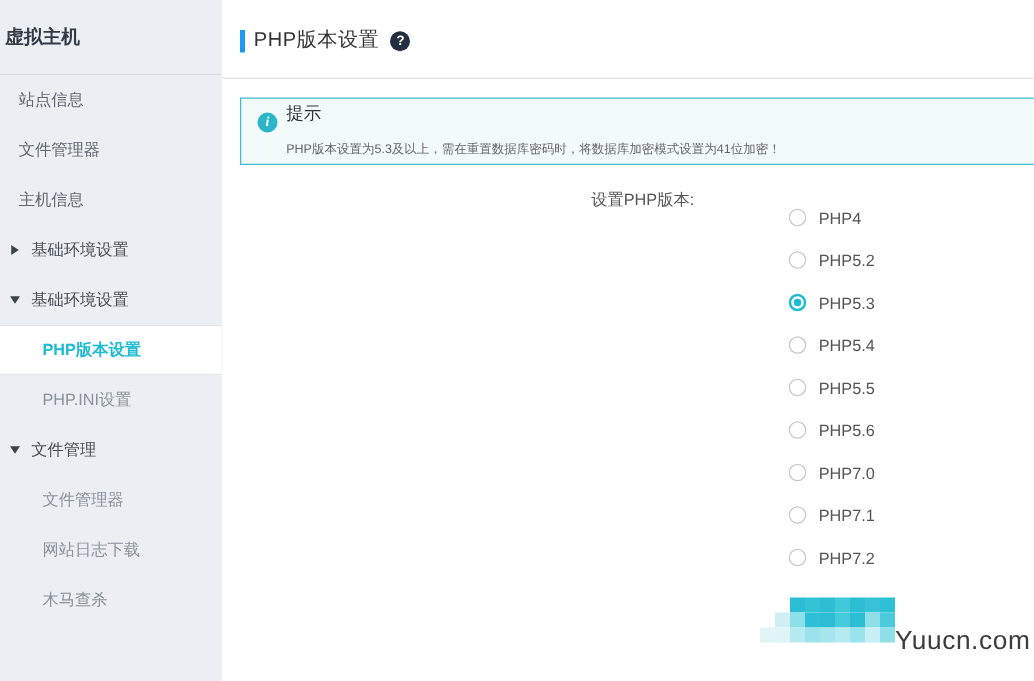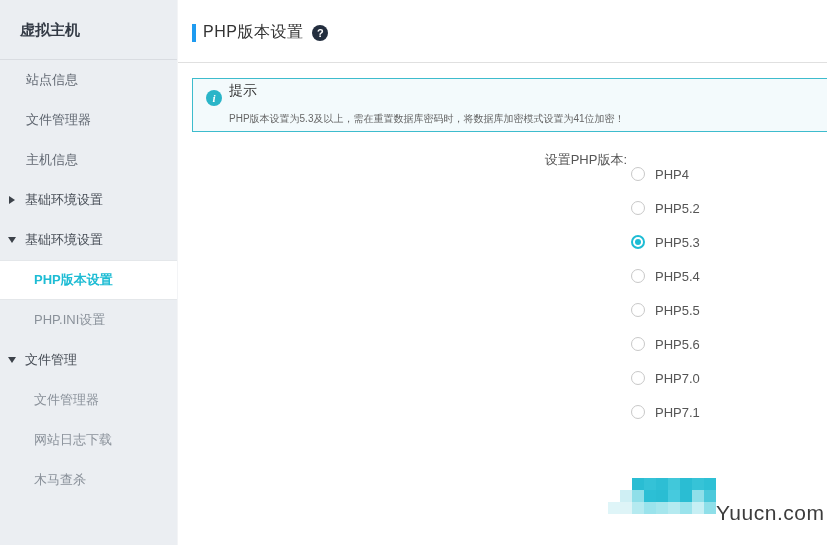--- a/index.html
+++ b/index.html
@@ -10,30 +10,30 @@
     position: relative;
   }
 
   
   .sidebar {
     position: absolute; left: 0; top: 0; width: 178px; height: 545px;
     background: #ebeef2;
     border-right: 1px solid #f3f4f6;
   }
   .sb-title {
-    height: 60px; line-height: 60px; padding-left: 20px;
+    height: 60px; line-height: 60px; padding-left: 4px;
     font-size: 15px; font-weight: bold; color: #333a45;
     border-bottom: 1px solid #d9dce1;
   }
   .sb-item {
     height: 40px; line-height: 40px;
     font-size: 13px; color: #5f6670; cursor: pointer;
     display: flex; align-items: center;
   }
-  .sb-item.item   { padding-left: 26px; }
+  .sb-item.item   { padding-left: 15px; }
   .sb-item.section{ padding-left: 8px; color: #474d56; }
   .sb-item.subitem{ padding-left: 34px; color: #8a919a; }
   .sb-item.subitem.active {
     background: #ffffff; color: #1dbcd4; font-weight: bold;
     border-top: 1px solid #e4e7ea; border-bottom: 1px solid #e4e7ea;
   }
   .tri { display: inline-block; width: 0; height: 0; margin-right: 9px; }
   .tri-right { border-top: 4px solid transparent; border-bottom: 4px solid transparent; border-left: 6px solid #3c424a; margin-left: 1px; margin-right: 10px; }
   .tri-down  { border-left: 4px solid transparent; border-right: 4px solid transparent; border-top: 6px solid #3c424a; margin-right: 9px; }
 
@@ -58,21 +58,21 @@
     position: absolute; left: 13px; top: 11px;
     width: 16px; height: 16px; border-radius: 50%; background: #2ab5c8;
     color: #fff; font-size: 11px; font-weight: bold; font-style: italic;
     text-align: center; line-height: 16px; font-family: "Liberation Serif", serif;
   }
   .notice-title { position: absolute; left: 36px; top: 3px; font-size: 14px; color: #333; }
   .notice-msg   { position: absolute; left: 36px; top: 33px; font-size: 10px; color: #666; }
 
   .form-label {
     position: absolute; left: 295px; top: 143px; width: 154px; height: 34px;
-    line-height: 34px; text-align: right; font-size: 13px; color: #555;
+    line-height: 34px; font-size: 13px; color: #555;
   }
   .opt-list { position: absolute; left: 453px; top: 157px; }
   .opt-row { display: flex; align-items: center; height: 34px; cursor: pointer; }
   .radio {
     width: 14px; height: 14px; border-radius: 50%;
     border: 1px solid #c8c8c8; background: #fff; flex: 0 0 auto;
     position: relative;
   }
   .radio.checked { border: 2px solid #1dbcd4; }
   .radio.checked::after {
@@ -180,20 +180,24 @@
         <span class="radio"></span>
         <span class="opt-label">PHP5.6</span>
       </div>
       <div class="opt-row">
         <span class="radio"></span>
         <span class="opt-label">PHP7.0</span>
       </div>
       <div class="opt-row">
         <span class="radio"></span>
         <span class="opt-label">PHP7.1</span>
+      </div>
+      <div class="opt-row">
+        <span class="radio"></span>
+        <span class="opt-label">PHP7.2</span>
       </div>
     </div>
 
   <div class="censored-btn">
       <span class="cell" style="background: transparent;"></span>
       <span class="cell" style="background: transparent;"></span>
       <span class="cell" style="background: rgb(42, 189, 211);"></span>
       <span class="cell" style="background: rgb(52, 194, 215);"></span>
       <span class="cell" style="background: rgb(45, 190, 212);"></span>
       <span class="cell" style="background: rgb(65, 200, 218);"></span>

